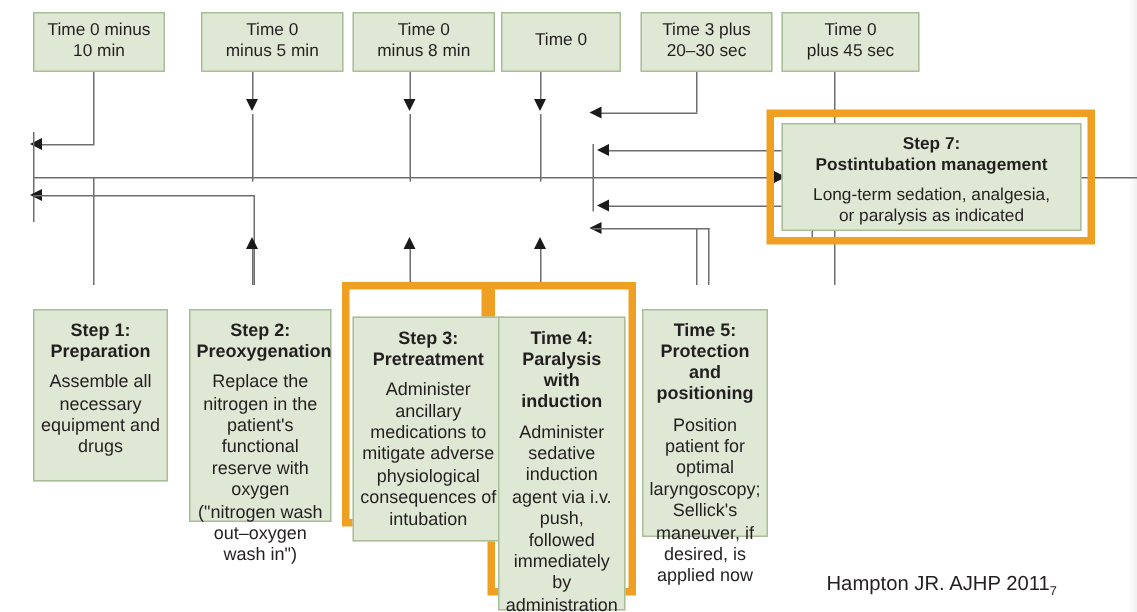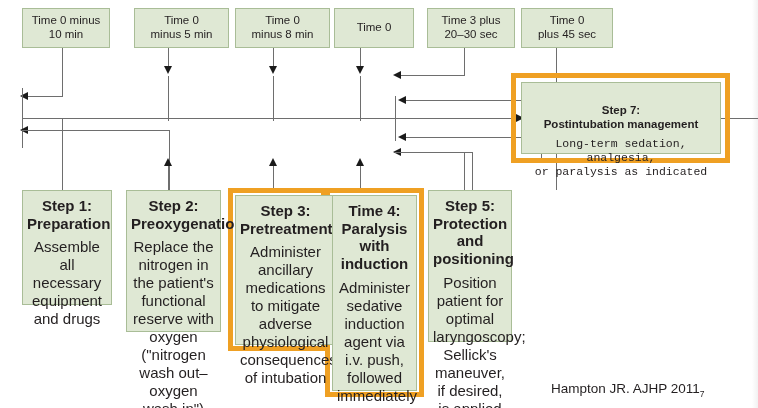--- a/index.html
+++ b/index.html
@@ -22,28 +22,28 @@
     background:#dfe8d4;
     border:1px solid #a9bd97;
     box-sizing:border-box;
     text-align:center;
     line-height:1.18;
     color:#231f20;
   }
   .timebox{font-size:11.5px;display:flex;align-items:center;justify-content:center;}
   .timebox .tt{display:block;padding:0 2px;}
 
-  .stepbox{font-size:15px;padding:6px 4px 7px 4px;}
+  .stepbox{font-size:12px;padding:6px 4px 7px 4px;margin-top:16px;}
   .stepbox .hd{font-weight:bold;display:block;margin-bottom:6px;line-height:1.18;}
   .stepbox .bd{display:block;line-height:1.2;}
 
   
-  .s7{font-size:11.5px;padding:21px 6px 8px 6px;}
+  .s7{font-size:11.5px;padding:7px 6px 8px 6px;}
   .s7 .hd{font-weight:bold;display:block;line-height:1.2;margin-bottom:5px;}
-  .s7 .bd{display:block;line-height:1.25;font-family:Liberation Mono, monospace;}
+  .s7 .bd{display:block;line-height:1.25;}
 
   
   .ohi{position:absolute;border:5px solid #f0A020;border-color:#efa023;box-sizing:border-box;background:transparent;}
 
   
   .vl{position:absolute;width:1px;background:#6e6e6e;}
   .hl{position:absolute;height:1px;background:#6e6e6e;}
   .vl2{position:absolute;width:1.4px;background:#6e6e6e;}
 
   
@@ -210,21 +210,21 @@
   <div class="gbox stepbox" style="left:332px;top:195px;width:85px;height:196px;">
     <span class="hd">
       <span>Time 4:</span><br>
       <span>Paralysis with induction</span>
     </span>
     <span class="bd">Administer sedative induction agent via i.v. push, followed immediately by administration of paralytic via i.v. push</span>
   </div>
 
   <div class="gbox stepbox" style="left:428px;top:190px;width:84px;height:152px;">
     <span class="hd">
-      <span>Step 5:</span><br>
+      <span>Time 5:</span><br>
       <span>Protection and positioning</span>
     </span>
     <span class="bd">Position patient for optimal laryngoscopy; Sellick's maneuver, if desired, is applied now</span>
   </div>
 
 
   <div class="cite" style="left:551px;top:381px;">
     <span>Hampton JR. AJHP 2011</span><sub>7</sub>
   </div>
 

